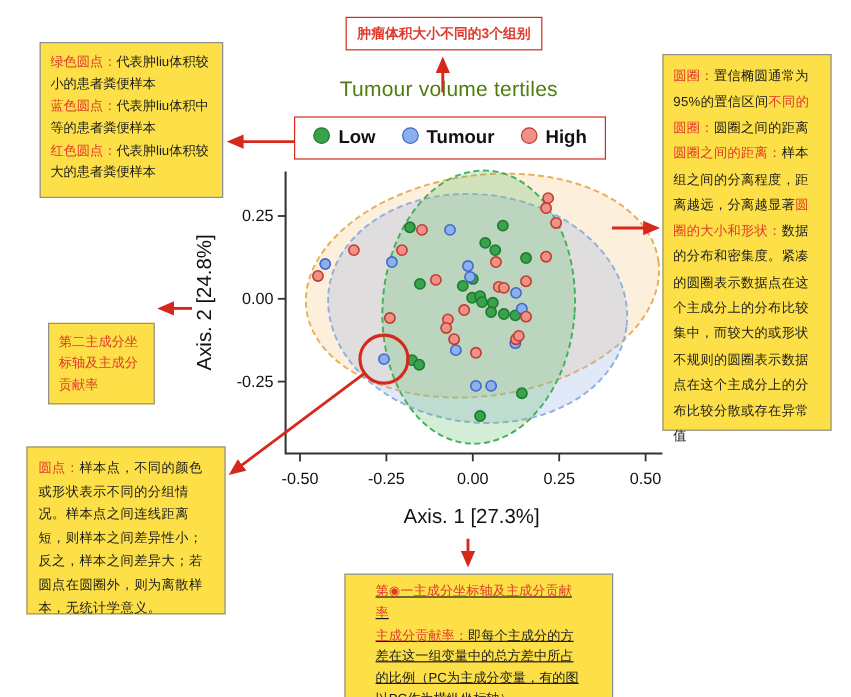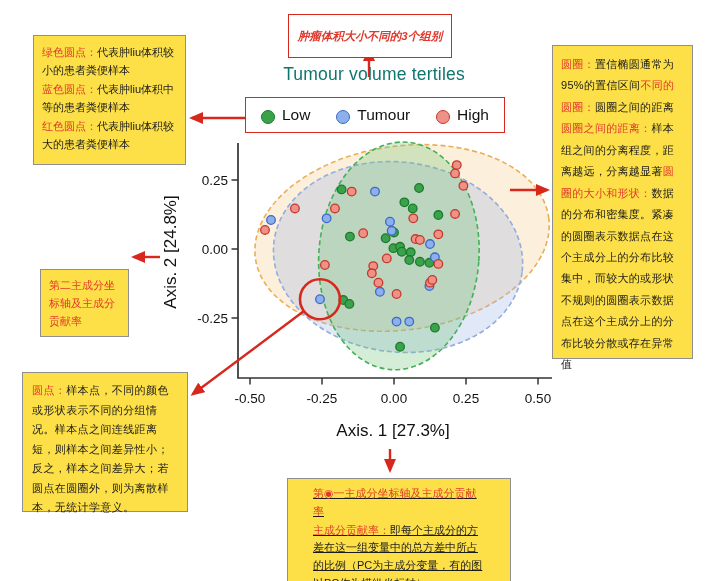--- a/index.html
+++ b/index.html
@@ -7,27 +7,27 @@
           font-family:"Liberation Sans","DejaVu Sans",sans-serif;}
   svg.layer{position:absolute;left:0;top:0;}
   #chart-svg{z-index:1;}
   #arrows-svg{z-index:2;}
   .abox{position:absolute;background:#fde047;border:1.5px solid #8f8f8f;box-sizing:border-box;
         color:#1b1b1b;z-index:3;}
   .redbox{position:absolute;background:#fff;border:1.8px solid #d7281e;box-sizing:border-box;z-index:3;}
   .red{color:#e0392c;}
   .tick{font-size:13.5px;fill:#111;}
   .axis-title{font-size:17px;fill:#111;}
-  #top-box{left:288px;top:14px;width:164px;height:44px;display:flex;align-items:center;
-           justify-content:center;font-size:11.5px;font-weight:bold;font-style:italic;}
+  #top-box{left:288px;top:14px;width:164px;height:28px;display:flex;align-items:center;
+           justify-content:center;font-size:11.5px;font-weight:bold;}
   #chart-title{position:absolute;left:262px;top:64px;width:224px;text-align:center;
-               font-size:17.5px;color:#0f766e;z-index:3;letter-spacing:.2px;}
+               font-size:17.5px;color:#4d7c0f;z-index:3;letter-spacing:.2px;}
   #legend-box{left:245px;top:97px;width:260px;height:36px;display:flex;align-items:center;
               justify-content:space-between;padding:0 15px;}
-  .legend-item{display:flex;align-items:flex-end;gap:7px;}
+  .legend-item{display:flex;align-items:flex-start;gap:7px;font-weight:bold;}
   .legend-dot{width:12px;height:12px;border-radius:50%;border:1.5px solid;display:inline-block;}
   .legend-label{font-size:15.5px;color:#111;}
   #tl-box{left:33px;top:35px;width:153px;height:130px;padding:7px 8px;font-size:11px;line-height:1.68;}
   #lm-box{left:40px;top:233px;width:89px;height:68px;padding:6px 8px;font-size:11px;line-height:1.65;margin-top:36px;}
   #bl-box{left:22px;top:352px;width:166px;height:140px;padding:8px 9px;font-size:11px;line-height:1.78;
           letter-spacing:.4px;margin-top:20px;}
   #right-box{left:552px;top:45px;width:141px;height:314px;padding:8px 8px;font-size:11px;line-height:1.95;
              letter-spacing:.3px;}
   #bottom-box{left:287px;top:478px;width:224px;height:108px;padding:6px 25px;font-size:11px;line-height:1.62;text-decoration:underline;}
   #bottom-box .bbtitle{margin-bottom:1px;}

